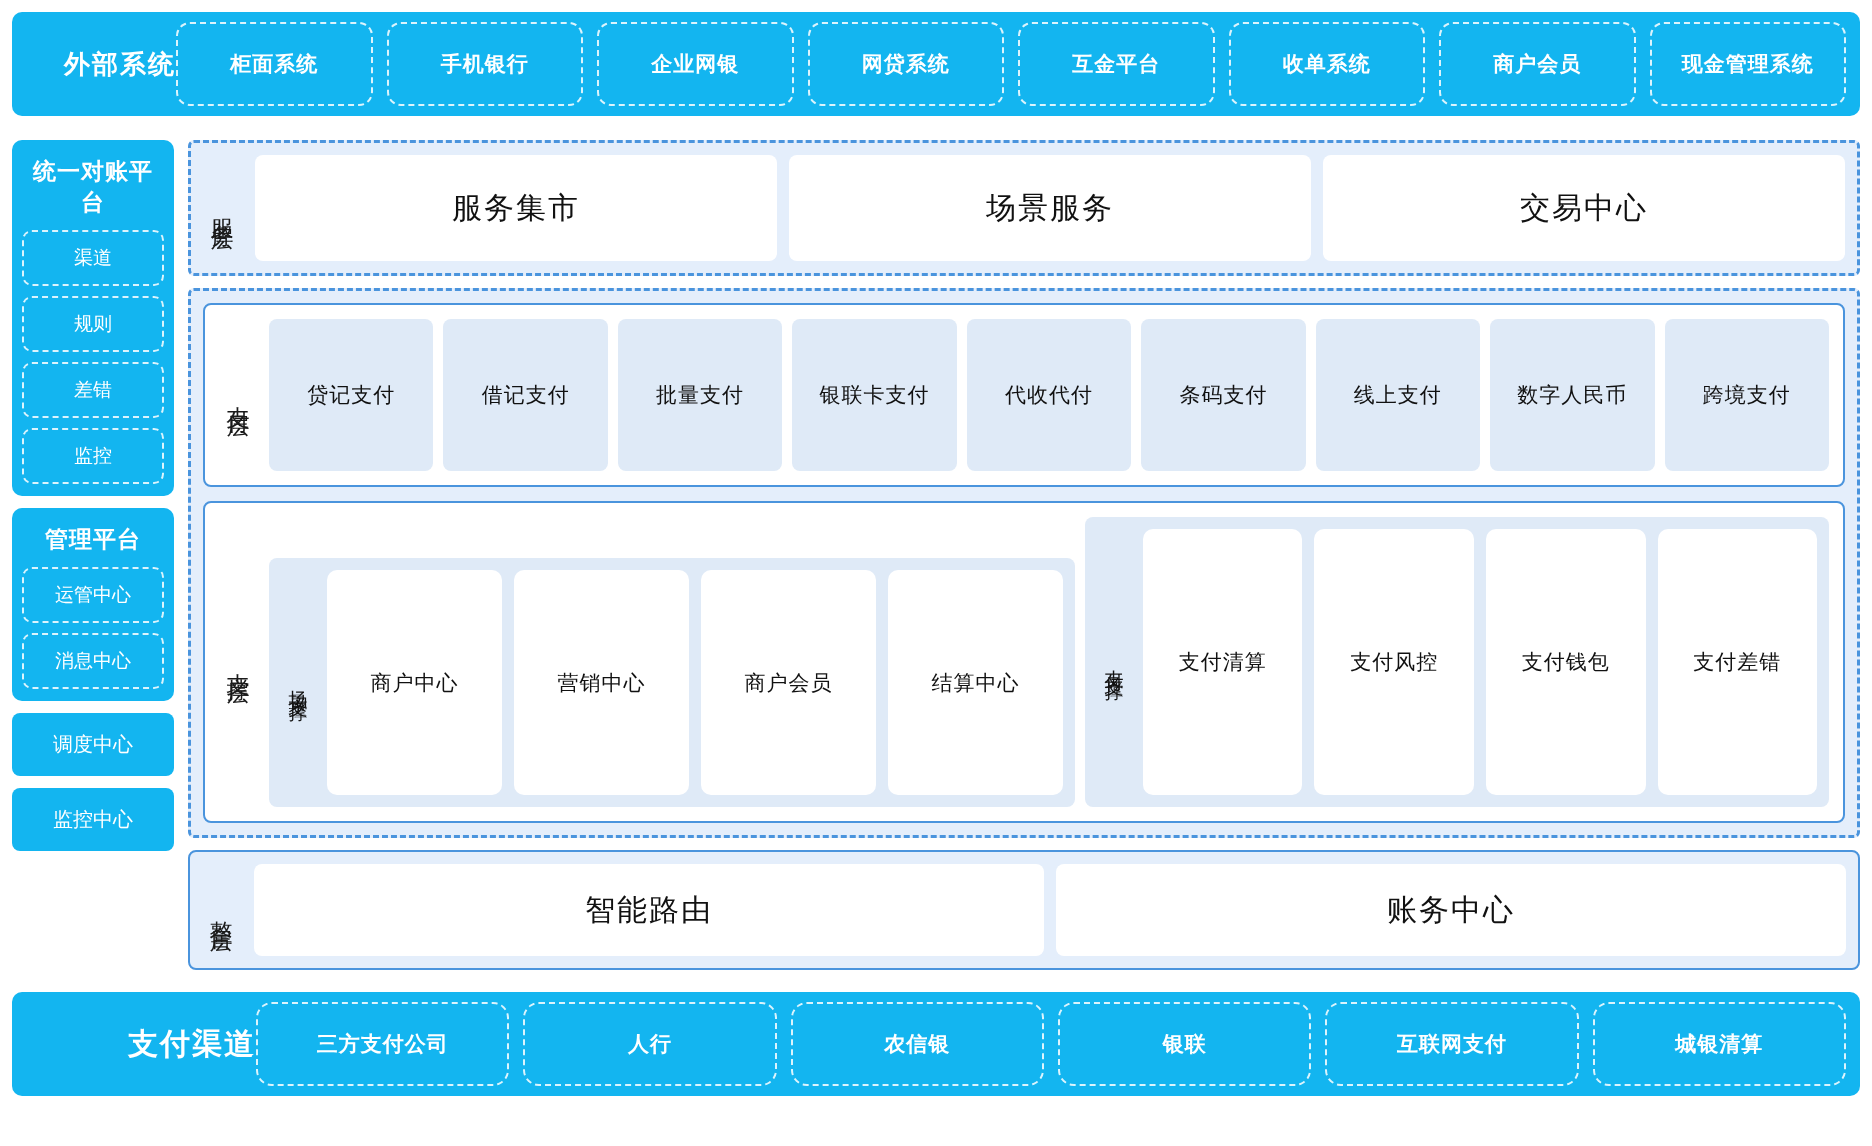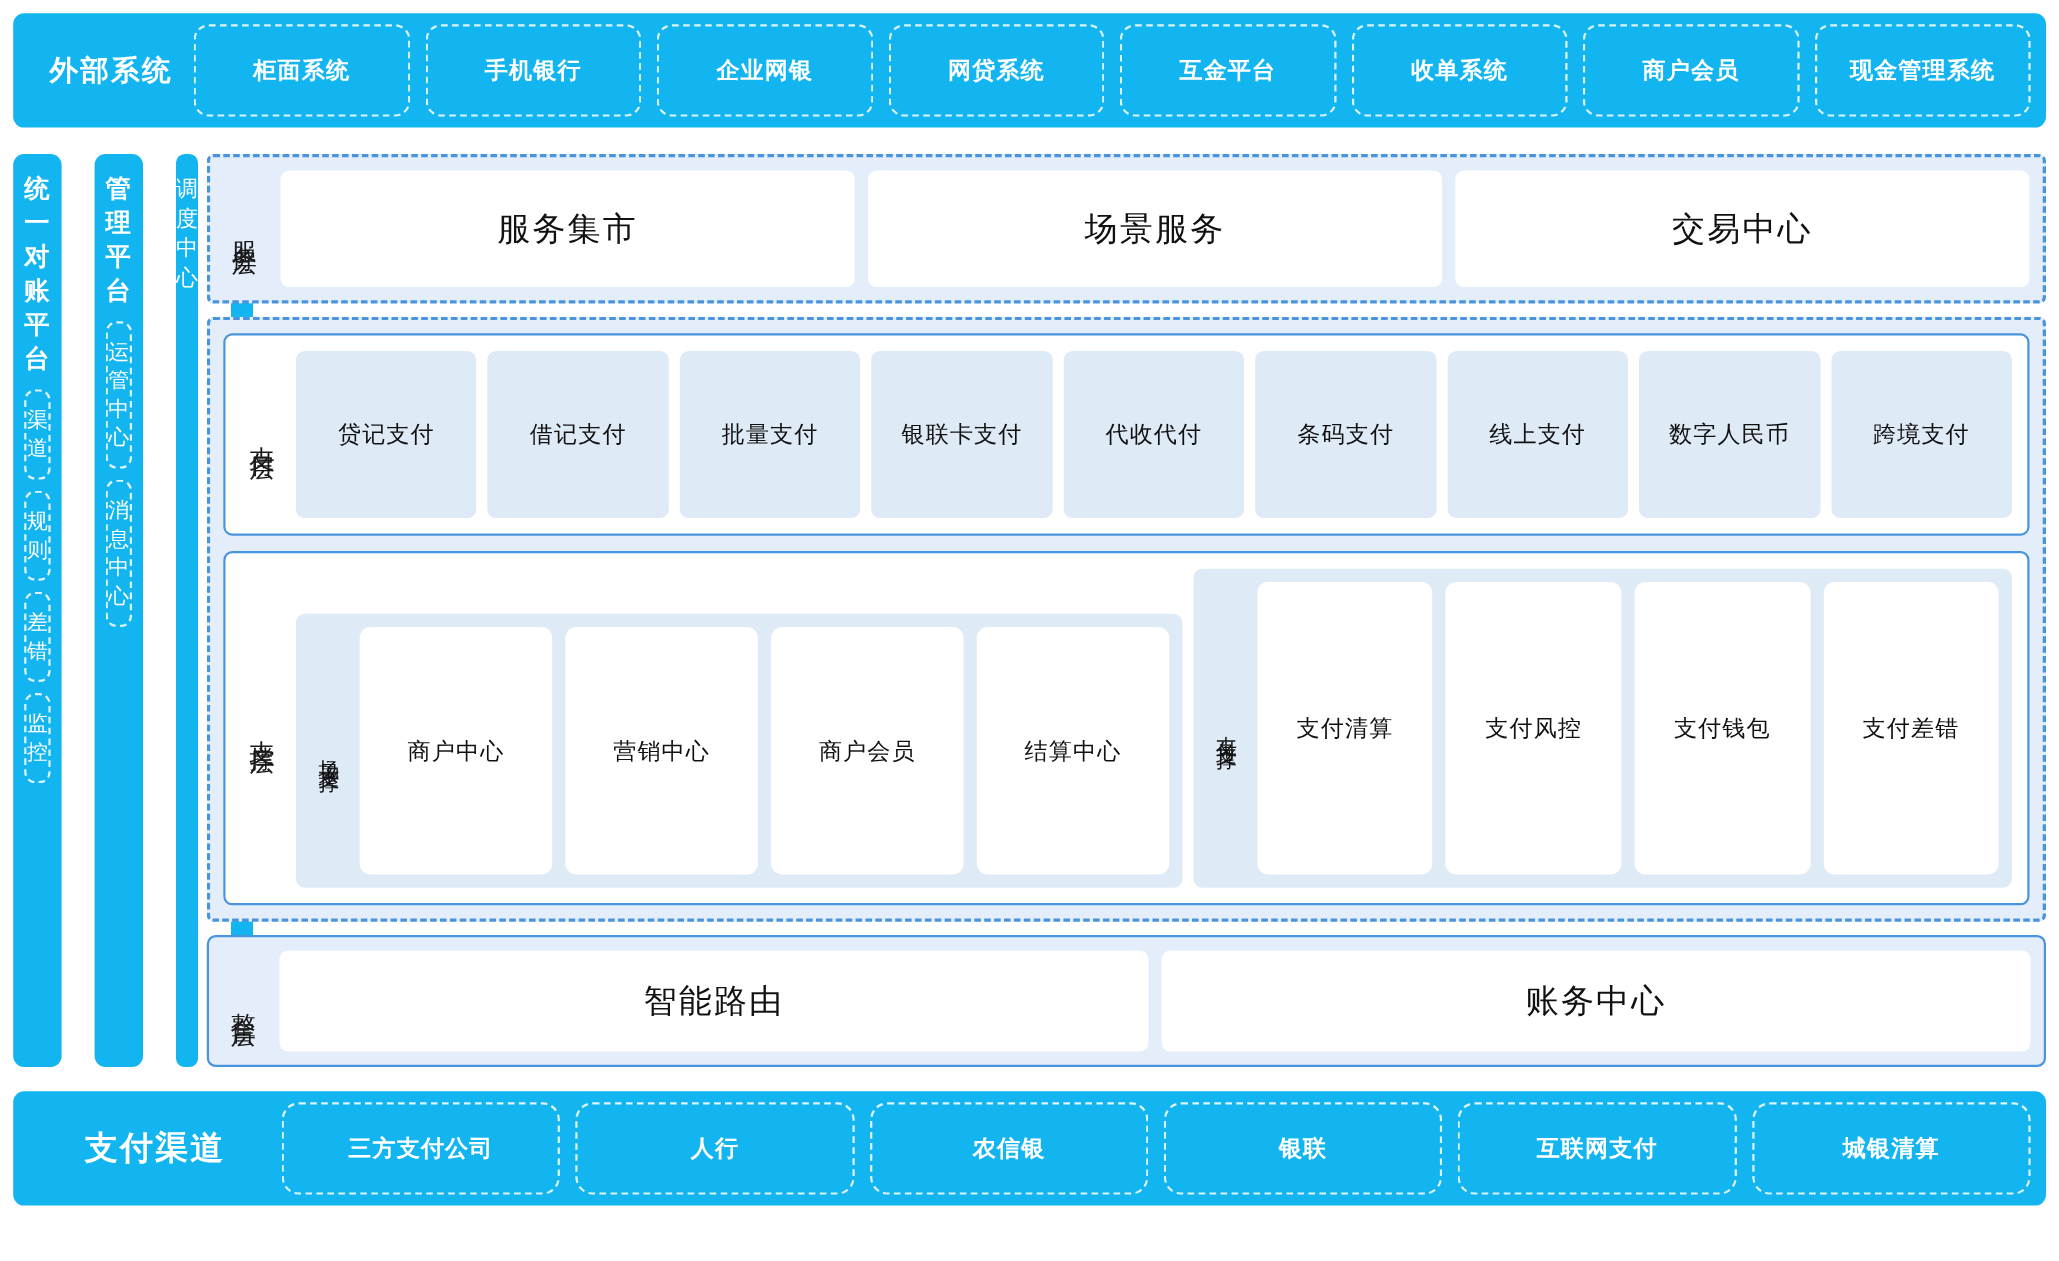--- a/index.html
+++ b/index.html
@@ -22,21 +22,21 @@
     border-radius: 10px;
     display: flex;
     align-items: center;
     padding: 0 14px;
   }
   .band-title {
     color: #ffffff;
     font-weight: bold;
     letter-spacing: 2px;
     flex: 0 0 auto;
-    text-align: center;
+    text-align: right;
   }
   .band-items {
     display: flex;
     flex: 1 1 auto;
     gap: 14px;
     height: 100%;
     align-items: flex-end;
     padding: 10px 0;
   }
   .dash-chip {
@@ -65,21 +65,22 @@
     display: flex;
     gap: 14px;
     height: 830px;
   }
 
   
   #left-col {
     width: 162px;
     flex: 0 0 162px;
     display: flex;
-    gap: 30px;
+    flex-direction: column;
+    gap: 12px;
   }
   .left-card {
     background: #13b5f0;
     border-radius: 10px;
     padding: 10px 10px 12px;
     display: flex;
     flex-direction: column;
     gap: 10px;
   }
   .left-card-title {

